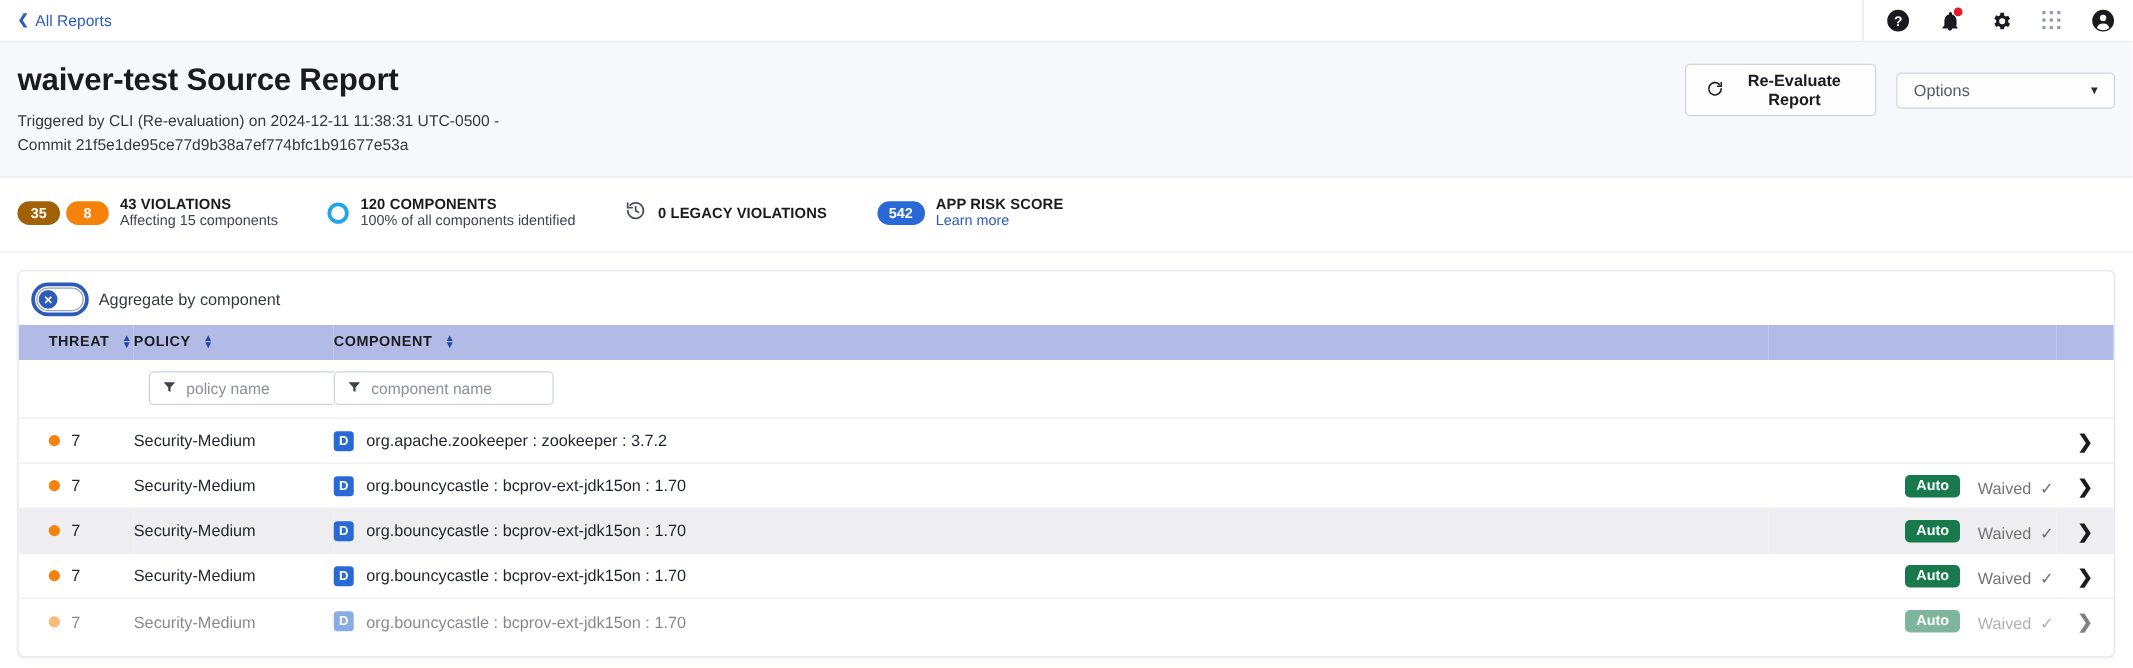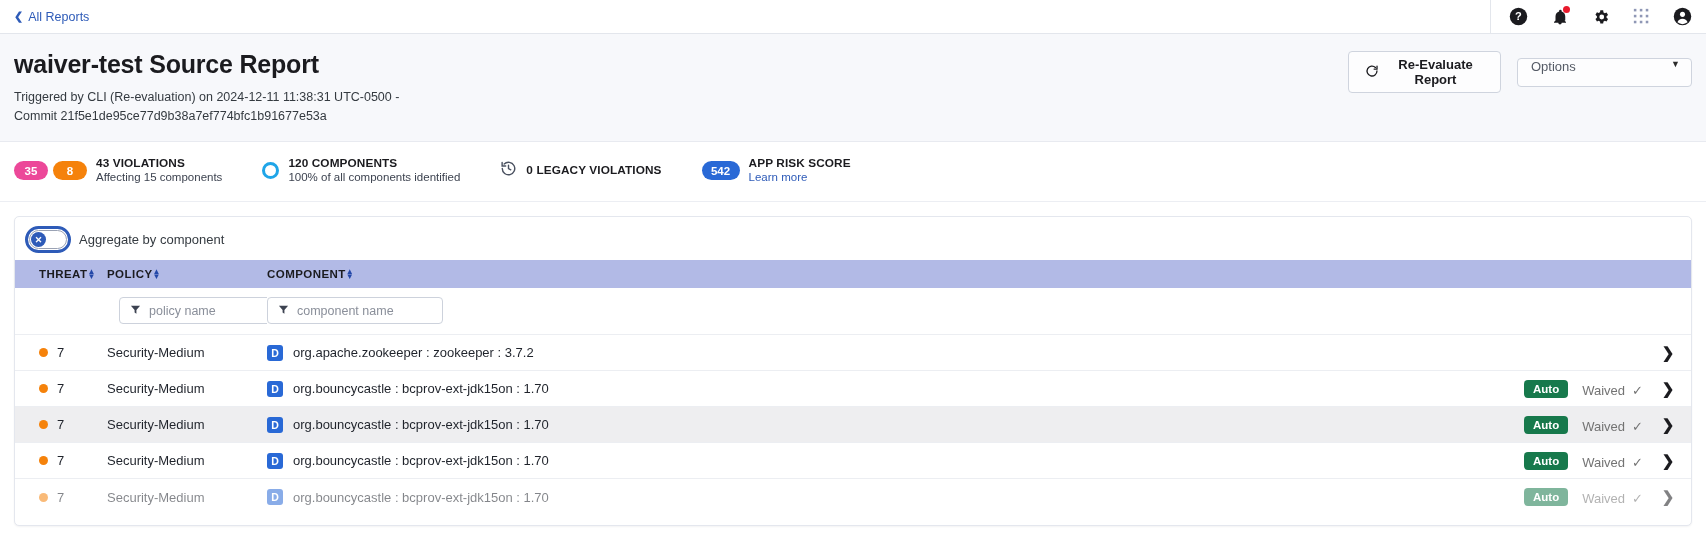--- a/index.html
+++ b/index.html
@@ -107,21 +107,21 @@
     font-family: "Liberation Sans", sans-serif;
   }
   .btn-reeval { width: 153px; }
   .select-box {
     background: #fdfdfe;
     border: 1px solid #cfd4de;
     border-radius: 4px;
     height: 29px;
     width: 175px;
     display: flex;
-    align-items: flex-start;
+    align-items: center;
     justify-content: space-between;
     padding: 0 11px 0 13px;
     font-size: 13px;
     color: #555b66;
     cursor: pointer;
   }
   .caret { font-size: 9px; color: #2b2b2b; }
 
   
   .stats-wrap {
@@ -145,21 +145,21 @@
     font-size: 11.5px;
     font-weight: bold;
     border-radius: 11px;
     height: 19px;
     min-width: 34px;
     display: flex;
     align-items: center;
     justify-content: center;
     padding: 0 9px;
   }
-  .pill-crit { background: #ec4899; }
+  .pill-crit { background: #a16207; }
   .pill-sev  { background: #f5820b; margin-left: 5px; }
   .pill-risk { background: #2969d6; min-width: 38px; }
   .stat-txt-main {
     font-size: 11.8px;
     font-weight: bold;
     color: #1b1b1f;
     letter-spacing: .1px;
     line-height: 1.25;
   }
   .stat-txt-sub {
@@ -237,21 +237,21 @@
     background: #b2bae6;
     font-size: 11.5px;
     font-weight: bold;
     letter-spacing: .45px;
     color: #1b1b1f;
     text-align: left;
     height: 28px;
     padding: 0 0 0 0;
     vertical-align: middle;
   }
-  .th-inner { display: flex; align-items: center; gap: 0; }
+  .th-inner { display: flex; gap: 10px; }
   .sort-ico {
     display: inline-flex;
     flex-direction: column;
     line-height: 5px;
     font-size: 8px;
     color: #2347a8;
   }
   .col-threat  { width: 92px;  padding-left: 24px !important; }
   .col-policy  { width: 160px; }
   .col-comp    { width: auto; }

